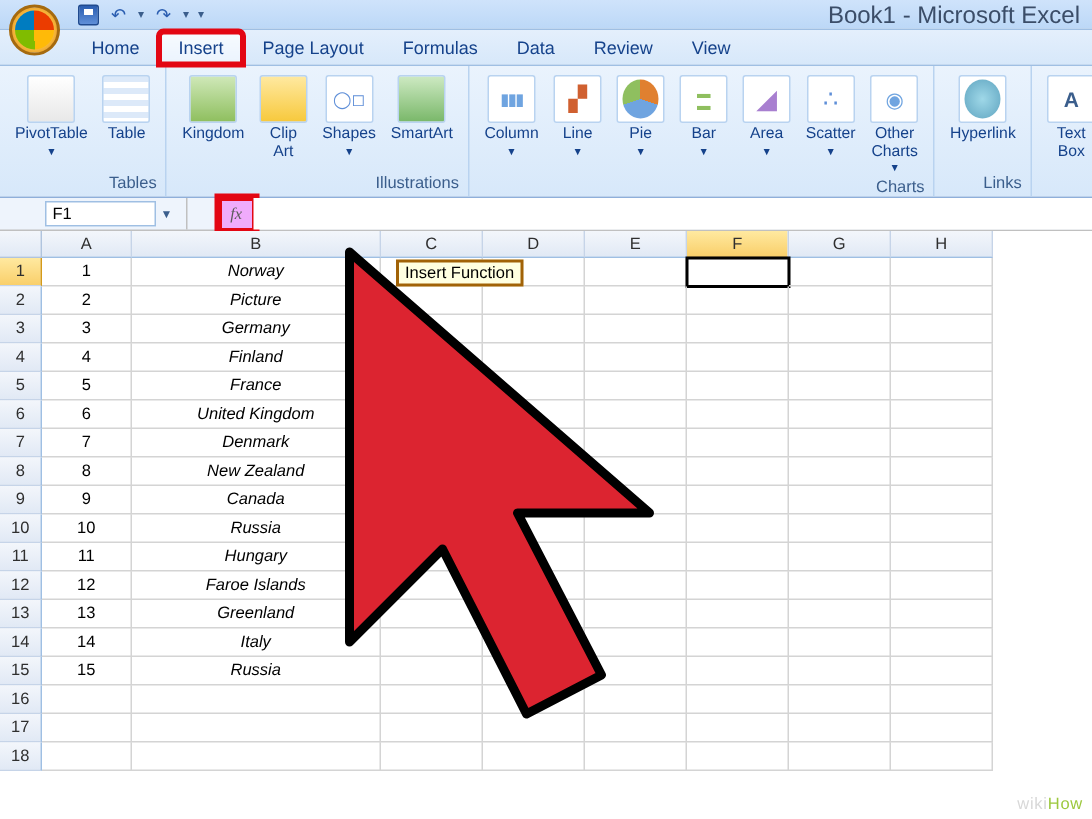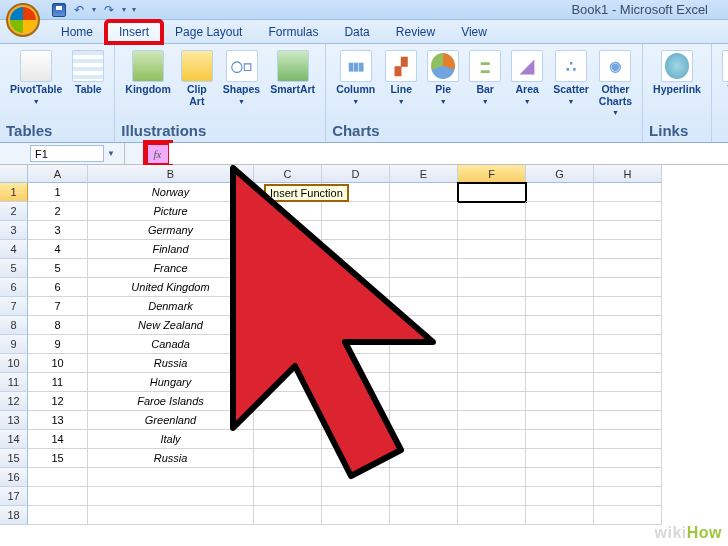--- a/index.html
+++ b/index.html
@@ -8,37 +8,37 @@
 
 .titlebar { height: 20px; background: linear-gradient(#cfe3fb,#bcd8f7); display: flex; align-items: center; padding: 0 4px; border-bottom: 1px solid #9fbfe3; }
 .office-btn { width: 34px; height: 34px; border-radius: 50%; background: radial-gradient(#ffe9a0,#f7b93d 60%,#d77f1a); border: 2px solid #a56a0f; position: absolute; left: 6px; top: 3px; z-index: 5; display:flex; align-items:center; justify-content:center; }
 .office-btn-inner { width:26px; height:26px; border-radius:50%; background: conic-gradient(#eb3c00 0 25%, #ffba08 0 50%, #80bc00 0 75%, #007cc0 0 100%); }
 .qat { margin-left: 48px; display: flex; gap: 6px; align-items: center; }
 .qat-ico { width: 14px; height: 14px; display:inline-block; }
 .save-ico { background: linear-gradient(#2a5db0,#5f8fd8); border:1px solid #1f4a8f; border-radius:2px; position:relative; }
 .save-ico::after { content:""; position:absolute; left:3px; top:2px; width:6px; height:4px; background:#fff; }
 .undo-ico,.redo-ico { color:#2a5db0; font-size:12px; line-height:14px; text-align:center; }
 .qat-dd { font-size:8px; color:#3b5e8c; }
-.title-text { position:absolute; right:20px; top:2px; font-size:13px; color:#3b4d68; }
+.title-text { position:absolute; right:8px; top:2px; font-size:16px; color:#3b4d68; }
 
 
 .tabs { height: 24px; background: linear-gradient(#e4effc,#d7e8fa); display:flex; align-items: end; padding-left: 48px; border-bottom:1px solid #9fbfe3; position:relative; }
 .tab { padding: 3px 12px 4px; font-size: 12px; color: #15428b; cursor:pointer; border:1px solid transparent; border-bottom:none; }
 .tab.active { background: linear-gradient(#f7fbff,#eaf3fd); border-color:#9fbfe3; border-radius:3px 3px 0 0; }
 .tab.highlighted { outline: 4px solid #e30613; outline-offset: -2px; }
 
 
-.ribbon { height: 99px; background: linear-gradient(#eaf3fd,#d7e8fa); border-bottom: 1px solid #8fafda; display:flex;font-weight:bold; }
+.ribbon { height: 88px; background: linear-gradient(#eaf3fd,#d7e8fa); border-bottom: 1px solid #8fafda; display:flex; }
 .group { border-right: 1px solid #b9d3f0; padding: 4px 6px 2px; display:flex; flex-direction:column; justify-content:space-between; }
 .group-body { display:flex; gap: 2px; }
 .rbtn { display:flex; flex-direction:column; align-items:center; gap:2px; padding: 2px 4px; cursor:pointer; border-radius:3px; min-width:40px; }
 .rbtn-ico { width:32px; height:32px; background:#fff; border:1px solid #b9d3f0; border-radius:2px; display:flex; align-items:center; justify-content:center; font-size:16px; }
 .rbtn-lbl { font-size: 10.5px; color:#15428b; text-align:center; line-height:1.1; white-space:pre; }
 .rbtn-dd { font-size:7px; color:#15428b; }
-.group-name { text-align:left; font-size:15px; color:#3b5e8c; padding: 1px 0; }
+.group-name { text-align:right; font-size:11px; color:#3b5e8c; padding: 1px 0; }
 
 
 .ic-pivot { background: linear-gradient(#fff,#e8e8e8); }
 .ic-table { background: repeating-linear-gradient(#dce9f9 0 4px,#fff 4px 8px); }
 .ic-pic { background: linear-gradient(#cfe8b8,#8fbf5f); }
 .ic-clip { background: linear-gradient(#ffe9a0,#f7c93d); }
 .ic-shapes { background:#fff; }
 .ic-shapes::before { content:"◯◻"; font-size:11px; color:#5f8fd8; }
 .ic-smart { background: linear-gradient(#cde9c2,#7ab86a); }
 .ic-col::before { content:"▮▮▮"; color:#6fa4e0; font-size:11px; letter-spacing:-1px;}
@@ -79,21 +79,21 @@
 
 .cA{width:60px}.cB{width:166px}.cC{width:68px}.cD{width:68px}.cE{width:68px}.cF{width:68px}.cG{width:68px}.cH{width:68px}
 
 
 .tooltip { position:absolute; background:#ffffe1; border:2px solid #a16207; font-size:11px; padding:1px 4px; z-index:3; }
 
 
 .big-cursor { position:absolute; z-index:10; pointer-events:none; }
 
 
-.watermark { position:absolute; right:6px; bottom:4px; font-size:16px; color:#d8d8d8; font-weight:bold; font-family: Arial; letter-spacing:0.5px; }
+.watermark { position:absolute; right:6px; bottom:4px; font-size:11px; color:#d8d8d8; font-weight:normal; font-family: Arial; letter-spacing:0.5px; }
 .watermark span.h { color:#9cc83d; }
 </style>
 </head>
 <body>
 
 <div class="titlebar">
   <div class="office-btn">
       <div class="office-btn-inner"></div>
     </div>
   <div class="qat">

